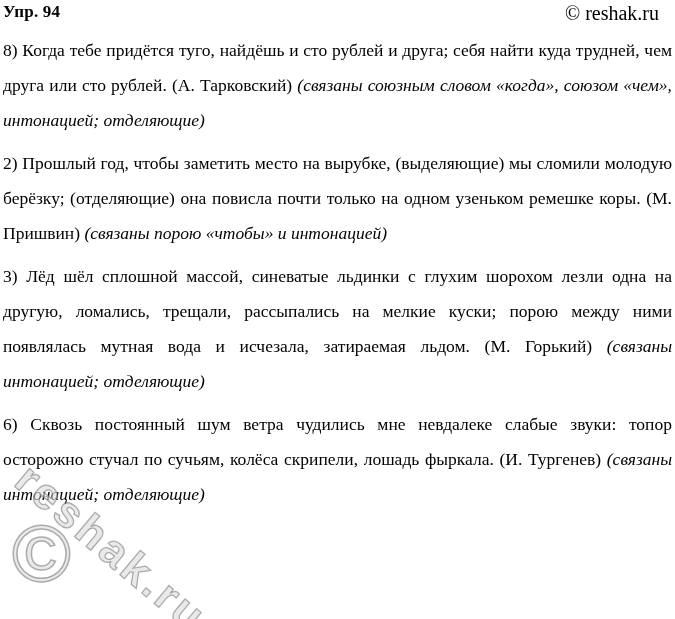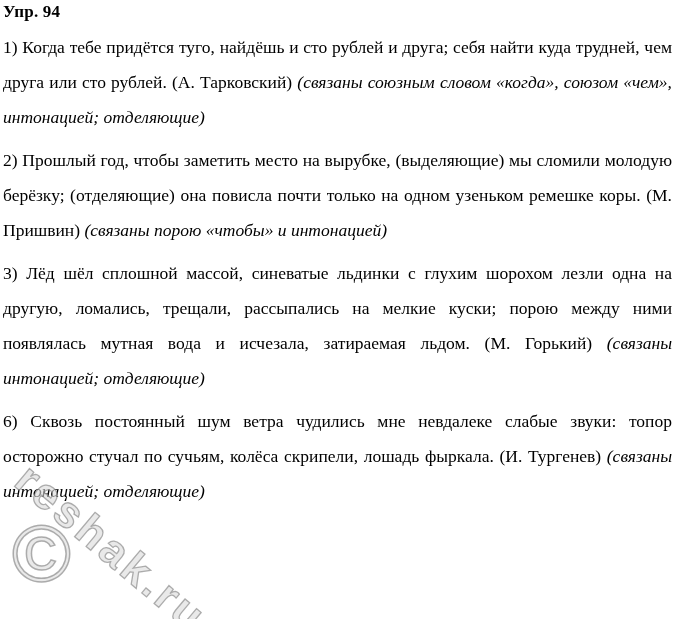--- a/index.html
+++ b/index.html
@@ -73,25 +73,26 @@
     text-shadow: 0 0 1px rgba(150,150,150,0.35);
     pointer-events: none;
     z-index: 5;
   }
 </style>
 </head>
 <body>
 
 <header class="page-header">
   <span class="exercise-title">Упр. 94</span>
+  <span class="site-credit">© reshak.ru</span>
 </header>
 
 <main class="content">
   <p class="para">
-    <span>1) Когда тебе придётся туго, найдёшь и сто рублей и друга; себя найти куда трудней, чем друга или сто рублей. (А. Тарковский)</span>
+    <span>8) Когда тебе придётся туго, найдёшь и сто рублей и друга; себя найти куда трудней, чем друга или сто рублей. (А. Тарковский)</span>
     <span class="grammar-note">(связаны союзным словом «когда», союзом «чем», интонацией; отделяющие)</span>
   </p>
   <p class="para">
     <span>2) Прошлый год, чтобы заметить место на вырубке, (выделяющие) мы сломили молодую берёзку; (отделяющие) она повисла почти только на одном узеньком ремешке коры. (М. Пришвин)</span>
     <span class="grammar-note">(связаны порою «чтобы» и интонацией)</span>
   </p>
   <p class="para">
     <span>3) Лёд шёл сплошной массой, синеватые льдинки с глухим шорохом лезли одна на другую, ломались, трещали, рассыпались на мелкие куски; порою между ними появлялась мутная вода и исчезала, затираемая льдом. (М. Горький)</span>
     <span class="grammar-note">(связаны интонацией; отделяющие)</span>
   </p>

